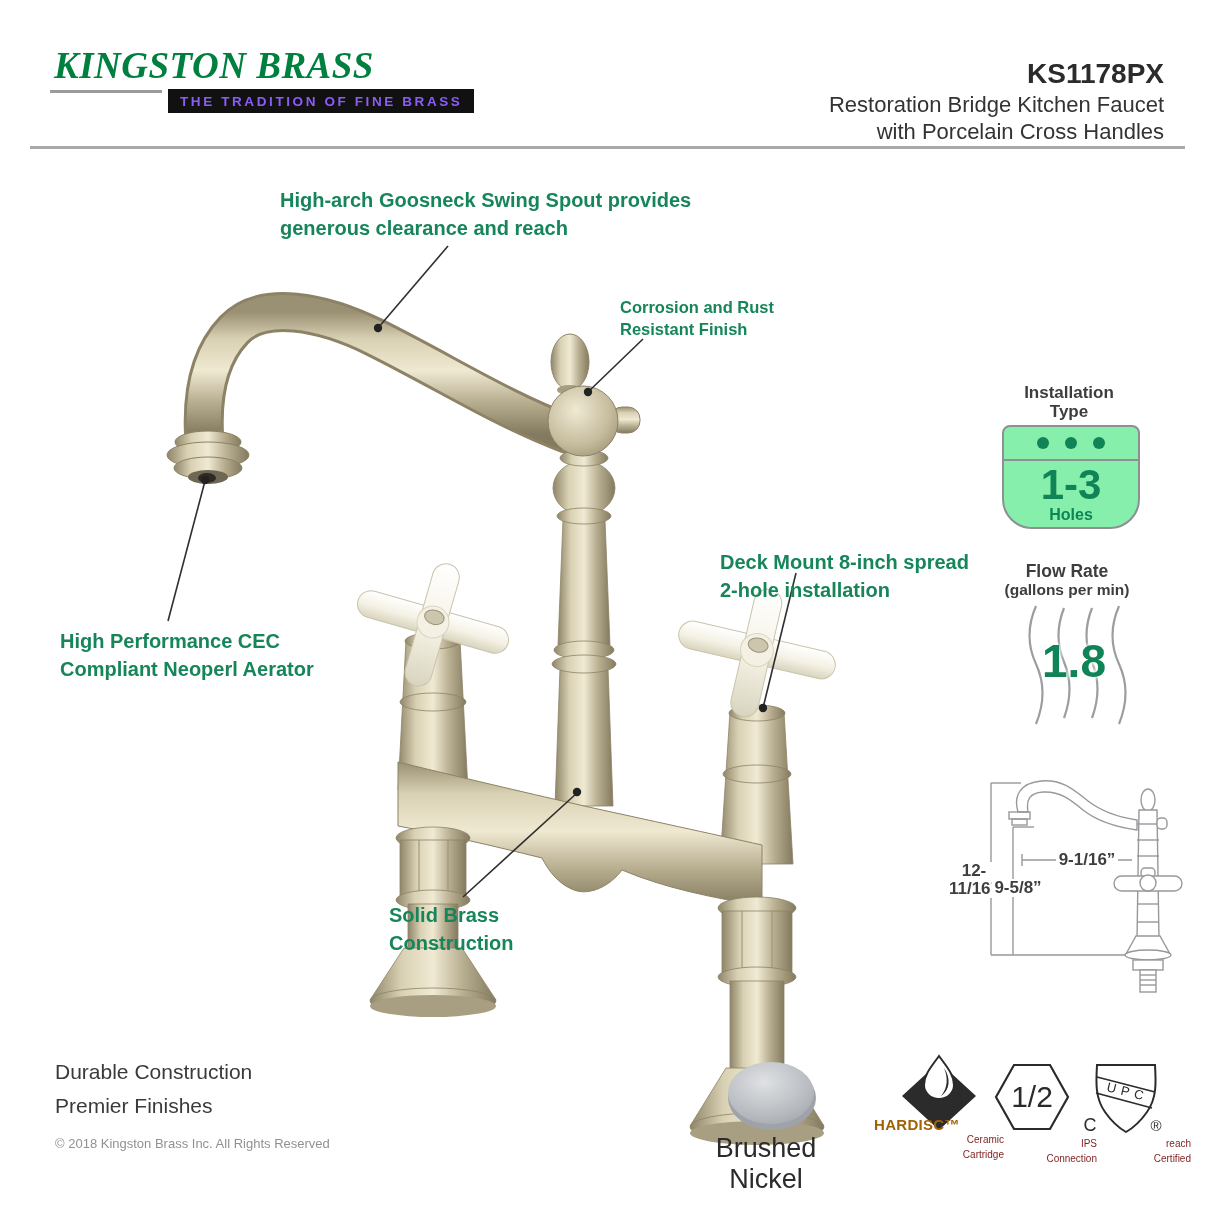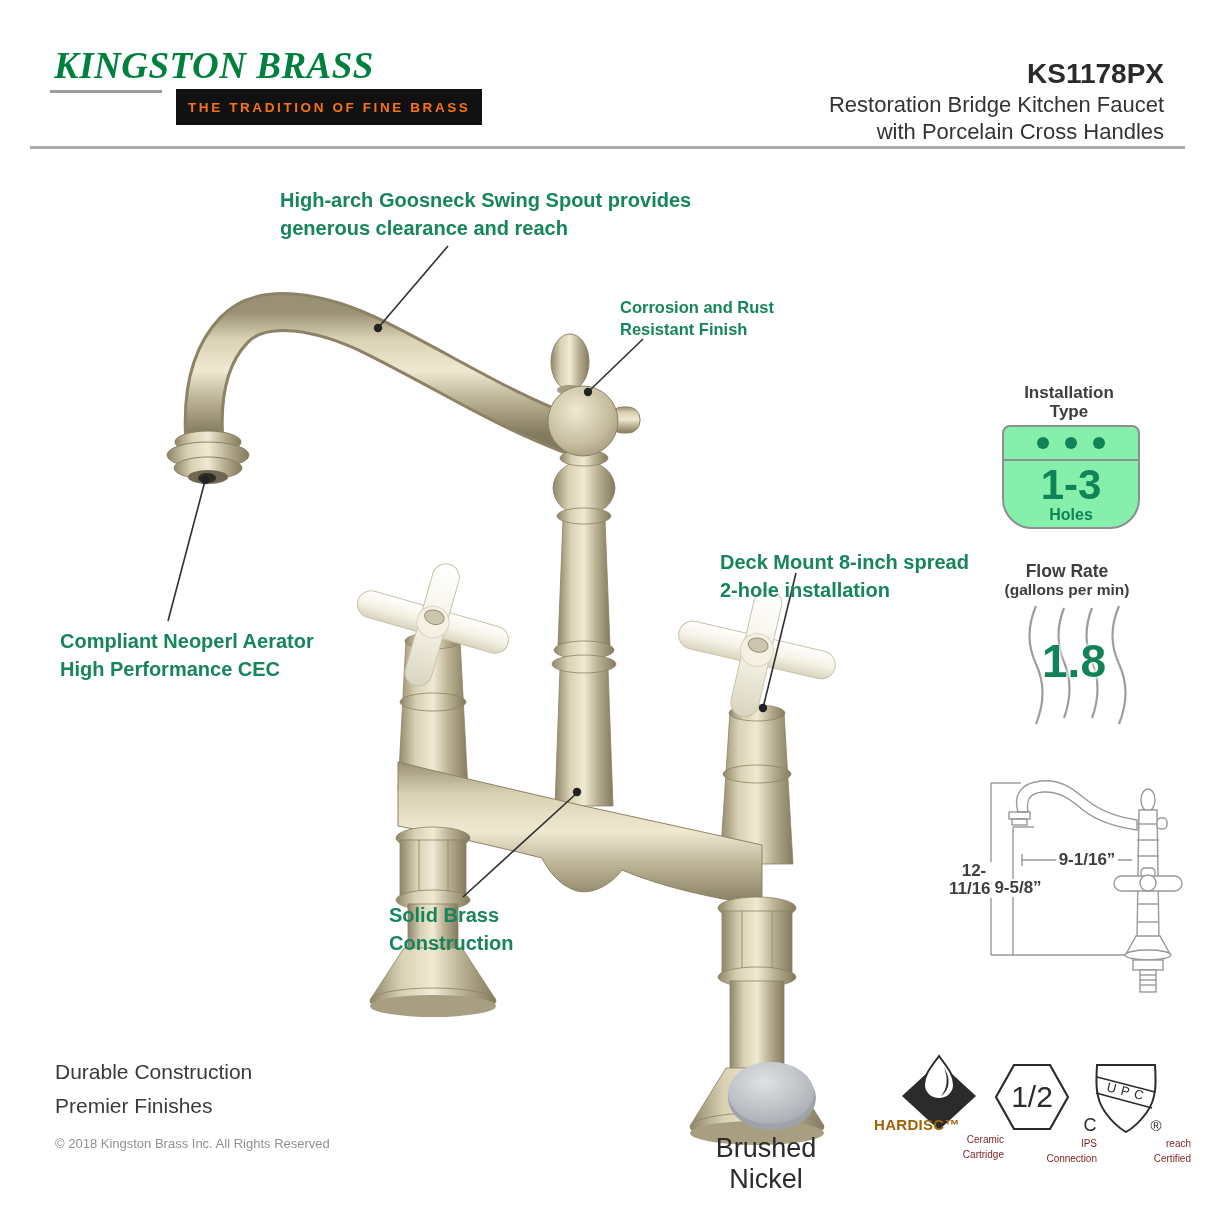--- a/index.html
+++ b/index.html
@@ -6,21 +6,21 @@
   .canvas{position:relative;width:1214px;height:1214px;background:#fff;overflow:hidden;
           font-family:"Liberation Sans",sans-serif;}
   .abs{position:absolute;}
   .z2{z-index:2;}
   svg.layer{position:absolute;left:0;top:0;z-index:1;}
 
   
   .brand{left:54px;top:44px;font-family:"Liberation Serif",serif;font-style:italic;
          font-weight:800;font-size:37px;letter-spacing:.5px;color:#00803F;white-space:nowrap;}
   .brand-underline{left:50px;top:90px;width:112px;height:3px;background:#9b9b9b;}
-  .tagline-bar{left:176px;top:89px;height:36px;background:#111;color:#f97316;display:flex;
+  .tagline-bar{left:168px;top:89px;height:24px;background:#111;color:#8b5cf6;display:flex;
          align-items:center;padding:0 12px;font-size:13.5px;font-weight:700;letter-spacing:2.6px;white-space:nowrap;}
   .model{right:50px;top:58px;font-size:28px;font-weight:700;color:#2b2b2b;text-align:right;}
   .prod{right:50px;text-align:right;font-size:22px;color:#333;white-space:nowrap;}
   .prod1{top:92px;} .prod2{top:119px;}
   .hdr-rule{left:30px;top:146px;width:1155px;height:3px;background:#a9a9a9;}
 
   
   .callout{color:#17855A;font-weight:600;white-space:nowrap;}
   .co-lg{font-size:20px;line-height:28px;}
   .co-sm{font-size:16.5px;line-height:22px;}
@@ -273,22 +273,22 @@
 
   <div class="abs z2 callout co-lg" style="left:280px;top:186px;">
     <div>High-arch Goosneck Swing Spout provides</div>
     <div>generous clearance and reach</div>
   </div>
   <div class="abs z2 callout co-sm" style="left:620px;top:296px;">
     <div>Corrosion and Rust</div>
     <div>Resistant Finish</div>
   </div>
   <div class="abs z2 callout co-lg" style="left:60px;top:627px;">
+    <div>High Performance CEC</div>
     <div>Compliant Neoperl Aerator</div>
-    <div>High Performance CEC</div>
   </div>
   <div class="abs z2 callout co-lg" style="left:720px;top:548px;">
     <div>Deck Mount 8-inch spread</div>
     <div>2-hole installation</div>
   </div>
   <div class="abs z2 callout co-lg" style="left:389px;top:901px;">
     <div>Solid Brass</div>
     <div>Construction</div>
   </div>
 

